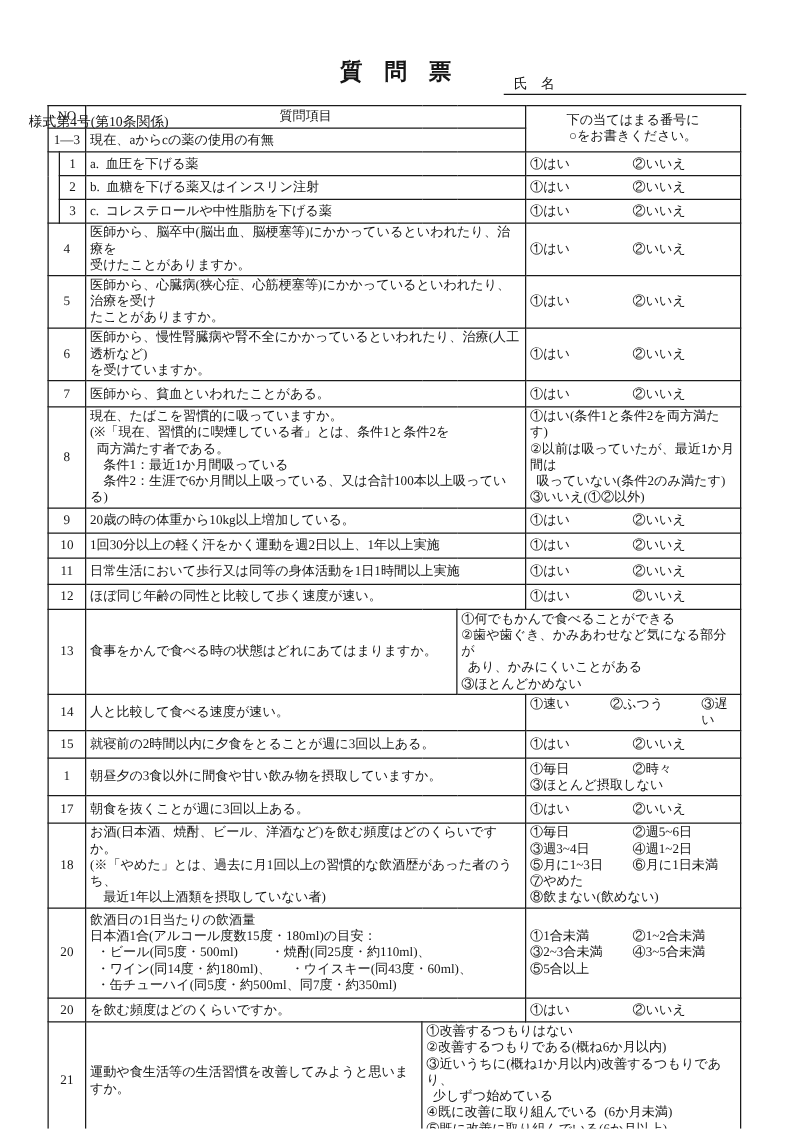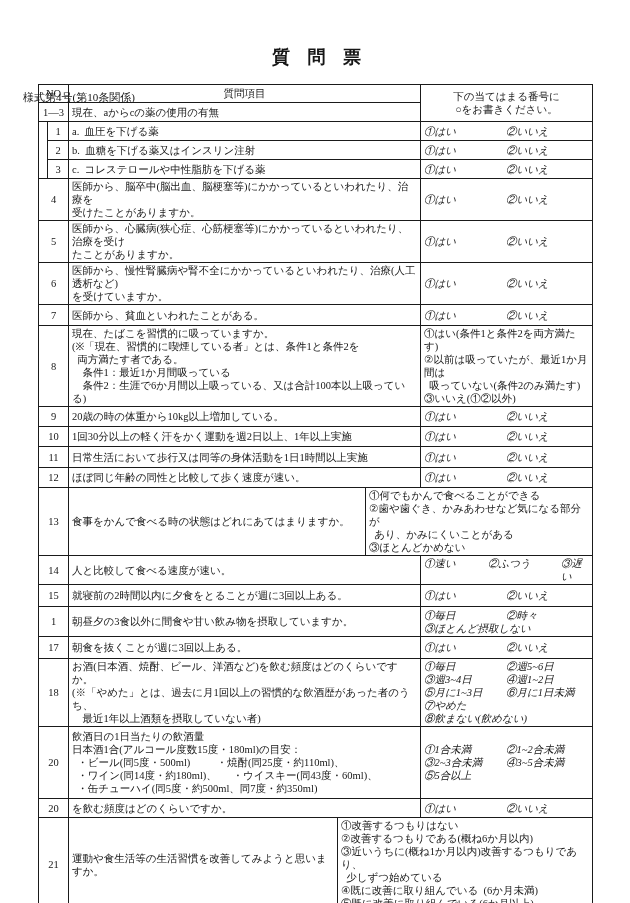--- a/index.html
+++ b/index.html
@@ -9,35 +9,38 @@
   .page-title{position:absolute;left:272px;top:45px;font-size:18px;word-spacing:13px;font-weight:bold;}
   .name-line{position:absolute;left:403px;top:59px;width:194px;height:17px;
              border-bottom:1px solid #161616;font-size:11px;word-spacing:8px;padding-left:8px;box-sizing:border-box;}
   table.qt{position:absolute;left:38px;top:84px;border-collapse:collapse;table-layout:fixed;}
   table.qt td{border:1px solid #1a1a1a;vertical-align:middle;font-size:10.5px;line-height:13px;
               padding:1px 3px;overflow:hidden;}
   td.c{text-align:center;padding:1px 0;}
   td.q{white-space:pre-wrap;padding:1px 4px;}
   td.ans{padding:1px 2px 1px 7px;}
   .ml{white-space:pre-wrap;}
-  .aline{display:flex;font-style:italic;}
+  .aline{display:flex;}
   .o{white-space:pre-wrap;}
   .w82{min-width:82px;}
   .w64{min-width:64px;}
   .w73{min-width:73px;}
   tr.rh18{height:18px}tr.rh19{height:19px}tr.rh20{height:20px}tr.rh21{height:21px}
   tr.rh22{height:22px}tr.rh28{height:28px}tr.rh30{height:30px}tr.rh50{height:50px}
   tr.rh68{height:68px}tr.rh72{height:72px}tr.rh73{height:73px}tr.rh83{height:83px}
 </style>
 </head>
 <body>
 
 <div class="sheet">
   <div class="form-code">様式第4号(第10条関係)</div>
   <div class="page-title">質 問 票</div>
+  <div class="name-line">
+    <span>氏 名</span>
+  </div>
 
   <table class="qt">
     <colgroup>
       <col style="width:9px">
         <col style="width:21px">
         <col style="width:269px">
       <col style="width:28px">
         <col style="width:55px">
         <col style="width:172px">
     </colgroup>

